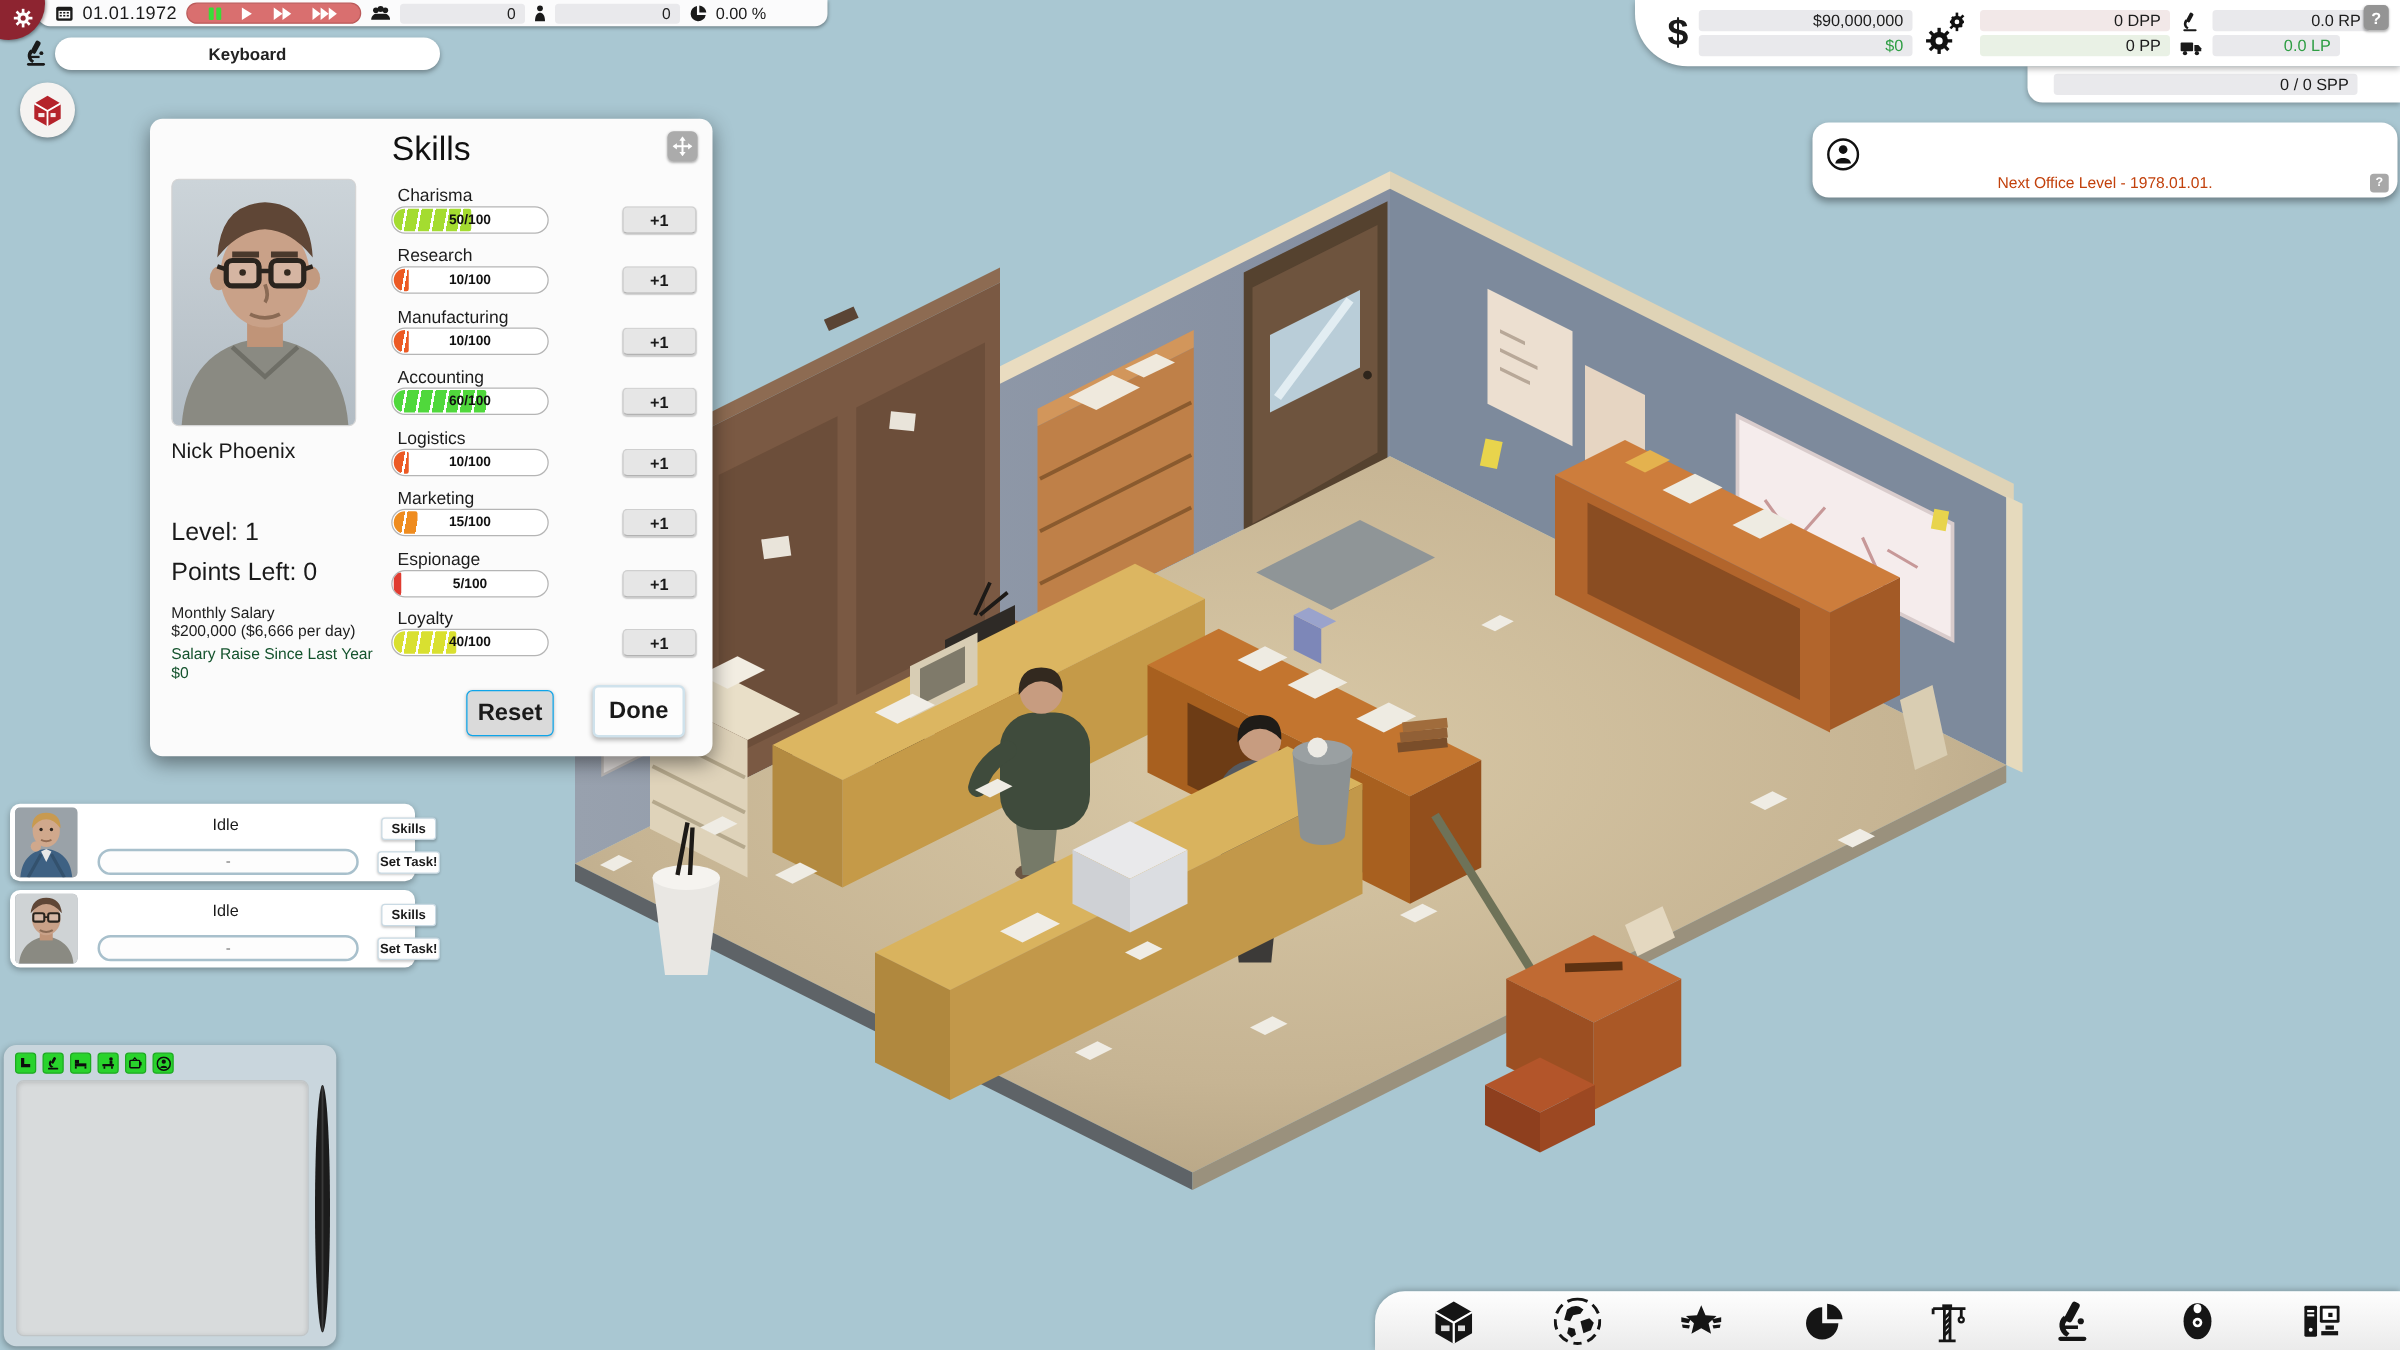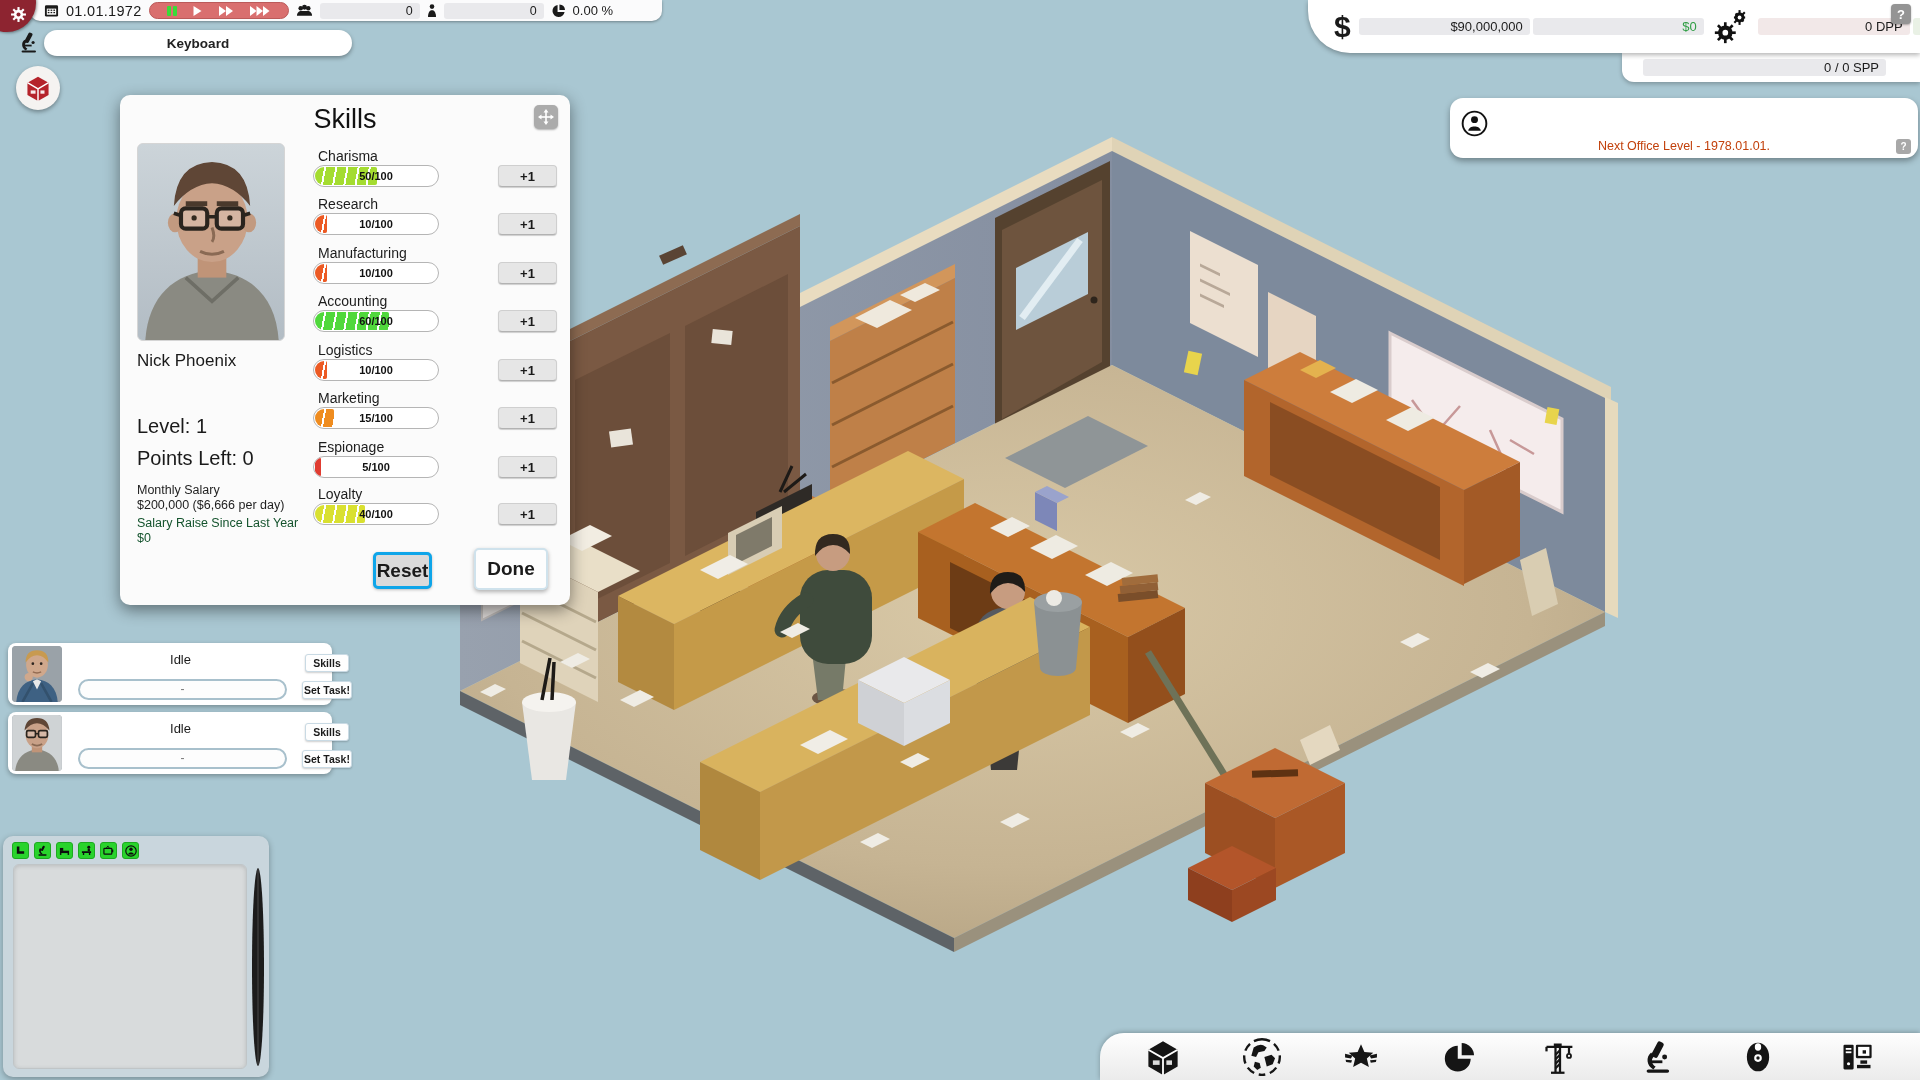--- a/index.html
+++ b/index.html
@@ -24,21 +24,21 @@
 #gear-corner svg{position:absolute;right:9px;bottom:9px}
 #research-bar{left:44px;top:30px;width:308px;height:26px;background:#fff;border-radius:13px;
  box-shadow:0 2px 4px rgba(0,0,0,.35);display:flex;align-items:center;justify-content:center;
  font-weight:bold;font-size:13.5px;color:#222;z-index:6}
 #research-icon{left:18px;top:31px;z-index:6}
 #logo-badge{left:16px;top:66px;width:44px;height:44px;border-radius:50%;background:#f5f3f1;
  box-shadow:0 2px 4px rgba(0,0,0,.35);display:flex;align-items:center;justify-content:center;z-index:6}
 
 #money-panel{left:1308px;top:0;width:612px;height:53px;background:#fff;border-radius:0 0 0 42px;
  box-shadow:0 2px 5px rgba(0,0,0,.3);z-index:6;display:flex;align-items:center;gap:8px;padding-left:26px}
-.fcol{display:flex;flex-direction:row;gap:3px}
+.fcol{display:flex;flex-direction:column;gap:3px}
 .ffield{height:17px;background:#e9e9ec;border-radius:3px;display:flex;align-items:center;
  justify-content:flex-end;padding:0 7px;font-size:13px;color:#1c1c1c}
 .green{color:#2f9e44}
 #dollar-sign{font-size:30px;font-weight:bold}
 #help-top{left:1891px;top:4px;width:20px;height:20px;background:#949494;border-radius:4px;color:#fff;
  font-weight:bold;font-size:13px;display:flex;align-items:center;justify-content:center;z-index:7;
  box-shadow:0 1px 2px rgba(0,0,0,.3);cursor:pointer}
 #spp-strip{left:1622px;top:53px;width:298px;height:29px;background:#fff;border-radius:0 0 0 12px;
  box-shadow:0 2px 4px rgba(0,0,0,.25);display:flex;align-items:center;padding-left:21px;z-index:5}
 #spp-field{width:243px}
@@ -69,21 +69,21 @@
 #raise-block{position:absolute;left:17px;top:421px;width:215px;font-size:12.5px;line-height:1.22;color:#14532d}
 .skill-label{position:absolute;left:198px;font-size:14px;color:#1c1c1c}
 .skill-bar{position:absolute;left:193px;width:126px;height:22px;border:1px solid #b5b5b5;border-radius:11px;
  background:#fff;overflow:hidden}
 .skill-fill{position:absolute;left:1px;top:1px;bottom:1px;border-radius:10px 2px 2px 10px}
 .skill-value{position:absolute;left:0;right:0;top:0;bottom:0;text-align:center;line-height:20px;
  font-weight:bold;font-size:11px;color:#111}
 .plus-btn{position:absolute;left:378px;width:59px;height:22px;background:#e6e6e6;border:1px solid #cfcfcf;
  border-bottom-color:#b2b2b2;border-radius:4px;font-weight:bold;font-size:13px;display:flex;align-items:center;
  justify-content:center;box-shadow:0 1px 1px rgba(0,0,0,.18);cursor:pointer}
-#reset-btn{position:absolute;left:253px;top:457px;width:59px;height:37px;background:#dadada;border:3px solid #0ea5e9;
+#reset-btn{position:absolute;left:253px;top:457px;width:70px;height:37px;background:#dadada;border:1px solid #0ea5e9;
  border-radius:5px;font-size:19px;font-weight:bold;display:flex;align-items:center;justify-content:center;
  box-shadow:0 1px 3px rgba(0,0,0,.25);cursor:pointer}
 #done-btn{position:absolute;left:354px;top:453px;width:74px;height:42px;background:#fdfdfd;border:2px solid #cfe2ec;
  border-radius:5px;font-size:19px;font-weight:bold;display:flex;align-items:center;justify-content:center;
  box-shadow:0 2px 4px rgba(0,0,0,.3);cursor:pointer}
 
 .emp-card{position:absolute;left:8px;width:324px;height:62px;background:#fff;border-radius:8px;
  box-shadow:0 2px 5px rgba(0,0,0,.3);z-index:6}
 .emp-portrait{position:absolute;left:4px;top:3px;width:50px;height:56px;border-radius:4px;overflow:hidden;background:#9aa2a8}
 .emp-status{position:absolute;left:60px;top:9px;width:225px;text-align:center;font-size:13px}

